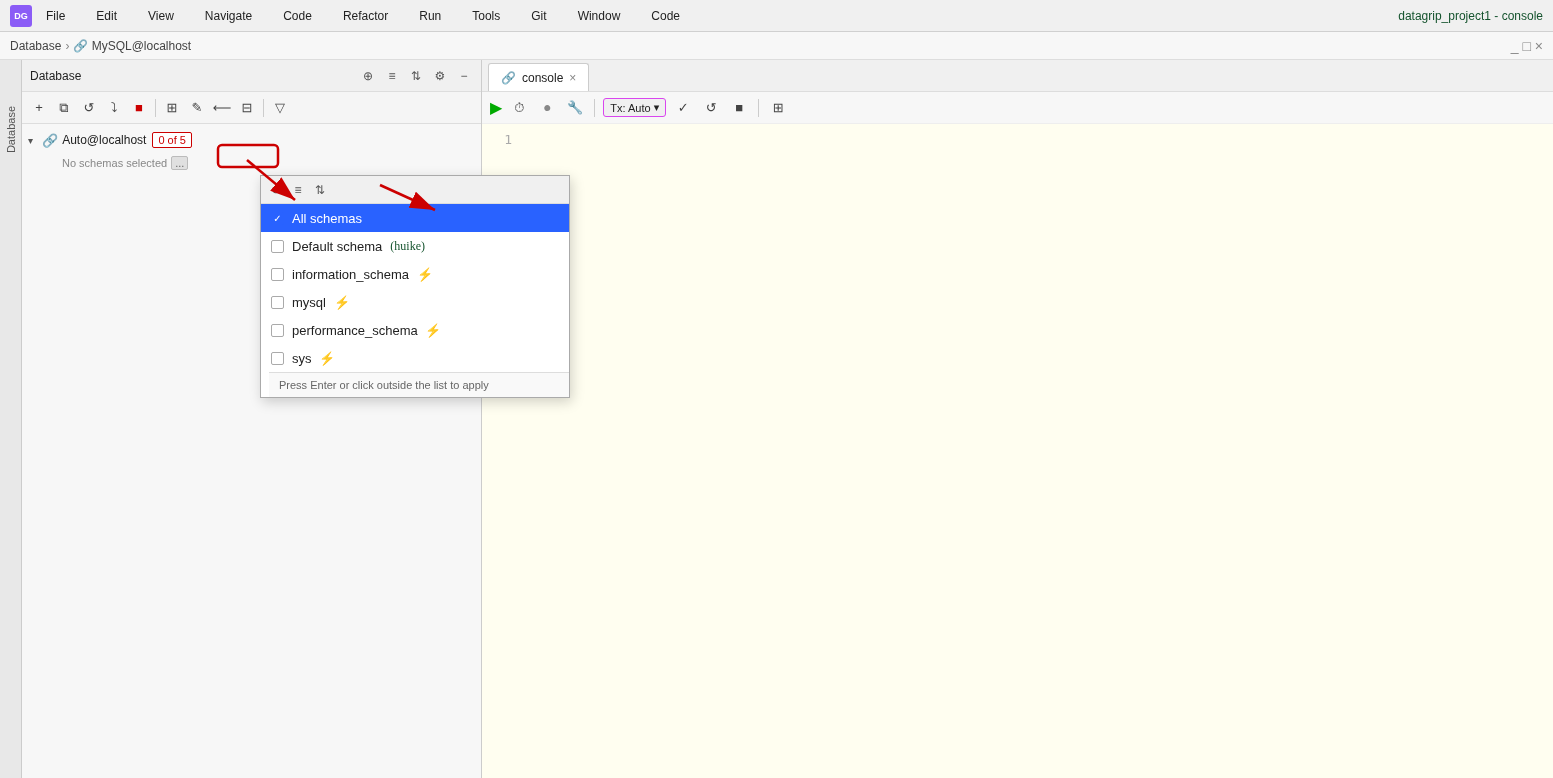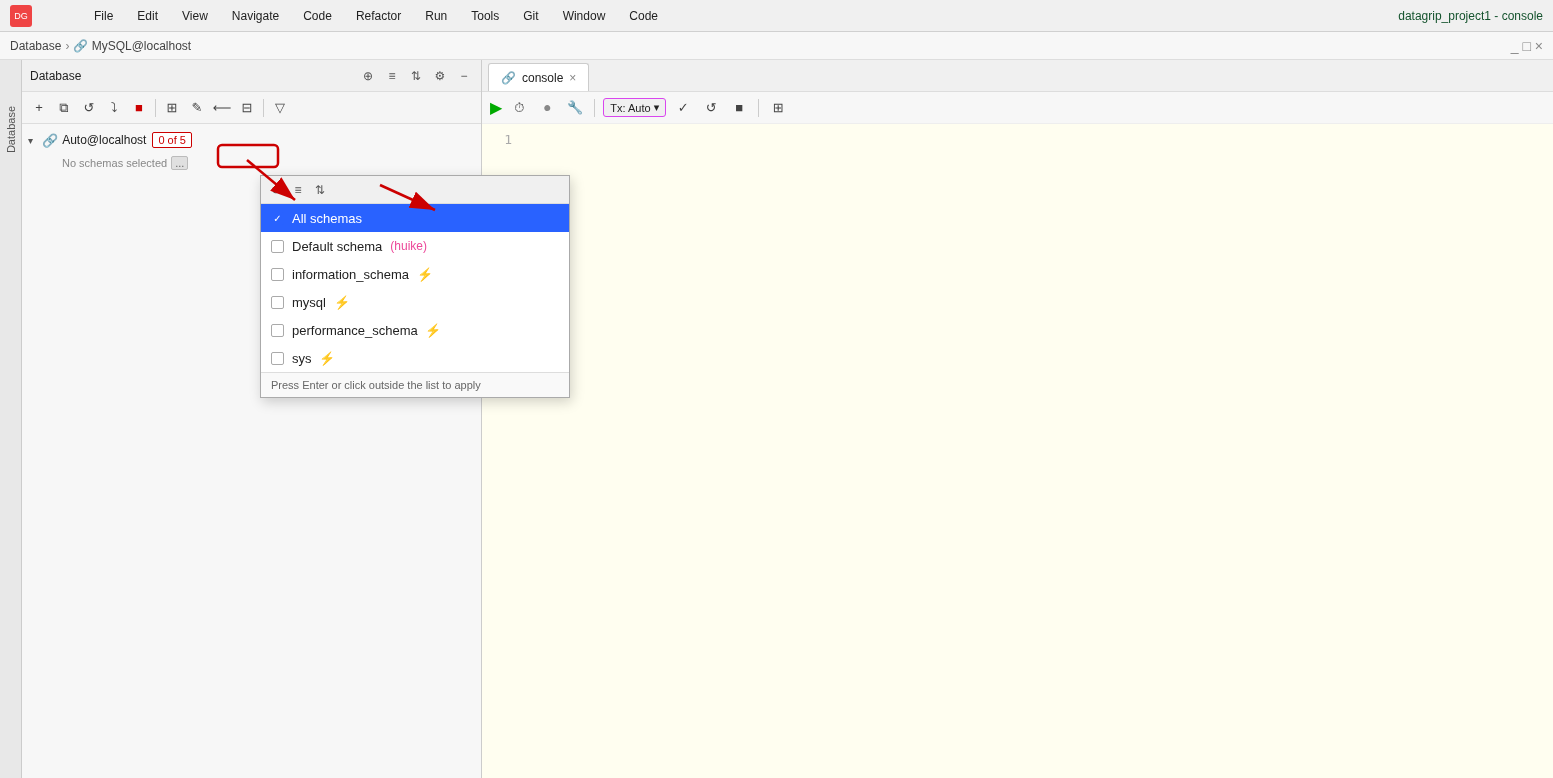--- a/index.html
+++ b/index.html
@@ -9,28 +9,28 @@
     .titlebar {
       background: #f0f0f0;
       height: 32px;
       display: flex;
       align-items: center;
       padding: 0 10px;
       border-bottom: 1px solid #d0d0d0;
     }
     .titlebar-logo {
       width: 22px; height: 22px;
-      background: #ef4444;
+      background: #8b5cf6;
       border-radius: 3px;
       margin-right: 8px;
       display: flex; align-items: center; justify-content: center;
-      color: white; font-size: 9px; font-weight: normal;
+      color: white; font-size: 9px; font-weight: bold;
     }
     .titlebar-menu {
-      display: flex; gap: 12px; flex: 1; margin-left: 48px;
+      display: flex; gap: 19px; flex: 1;
     }
     .titlebar-menu span {
       padding: 2px 6px;
       cursor: pointer;
       border-radius: 3px;
     }
     .titlebar-project {
       color: #14532d; font-size: 12px;
     }
 
@@ -206,20 +206,21 @@
       cursor: pointer;
     }
     .dropdown-item.selected-item { background: #2962ff; color: #fff; }
 
     .dropdown-footer {
       border-top: 1px solid #ddd;
       padding: 6px 10px;
       font-size: 11px;
       color: #666;
       background: #f9f9f9;
+      margin-left: 8px;
     }
 
     
     .chk {
       width: 13px; height: 13px;
       border: 1px solid #aaa;
       display: flex; align-items: center; justify-content: center;
       background: #fff;
       border-radius: 2px;
       font-size: 10px;
@@ -309,21 +310,21 @@
     
     .annotation-layer {
       position: absolute;
       top: 0; left: 0;
       pointer-events: none;
       z-index: 200;
     }
 
     
     .lightning { color: #e6a817; }
-    .secondary-text { color: #ec4899; font-size: 12px; }
+    .secondary-text { color: #14532d; font-size: 12px; font-family: Liberation Serif, serif; }
   </style>
 </head>
 <body>
 
 <div class="titlebar">
   <div class="titlebar-logo">DG</div>
   <div class="titlebar-menu">
     <span>File</span>
     <span>Edit</span>
     <span>View</span>

